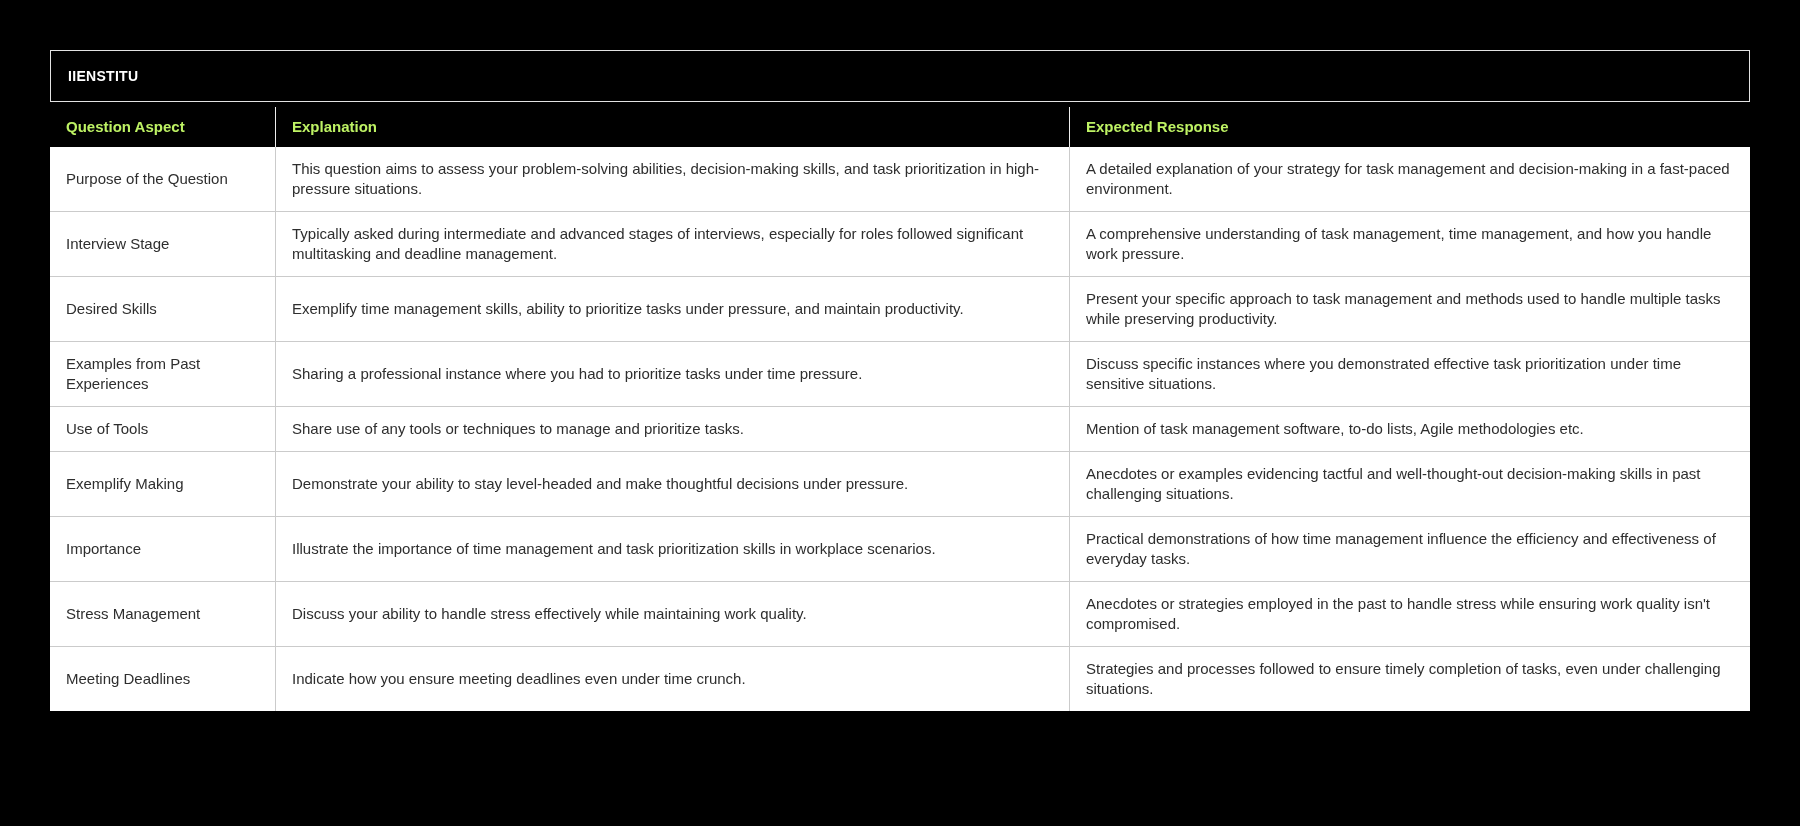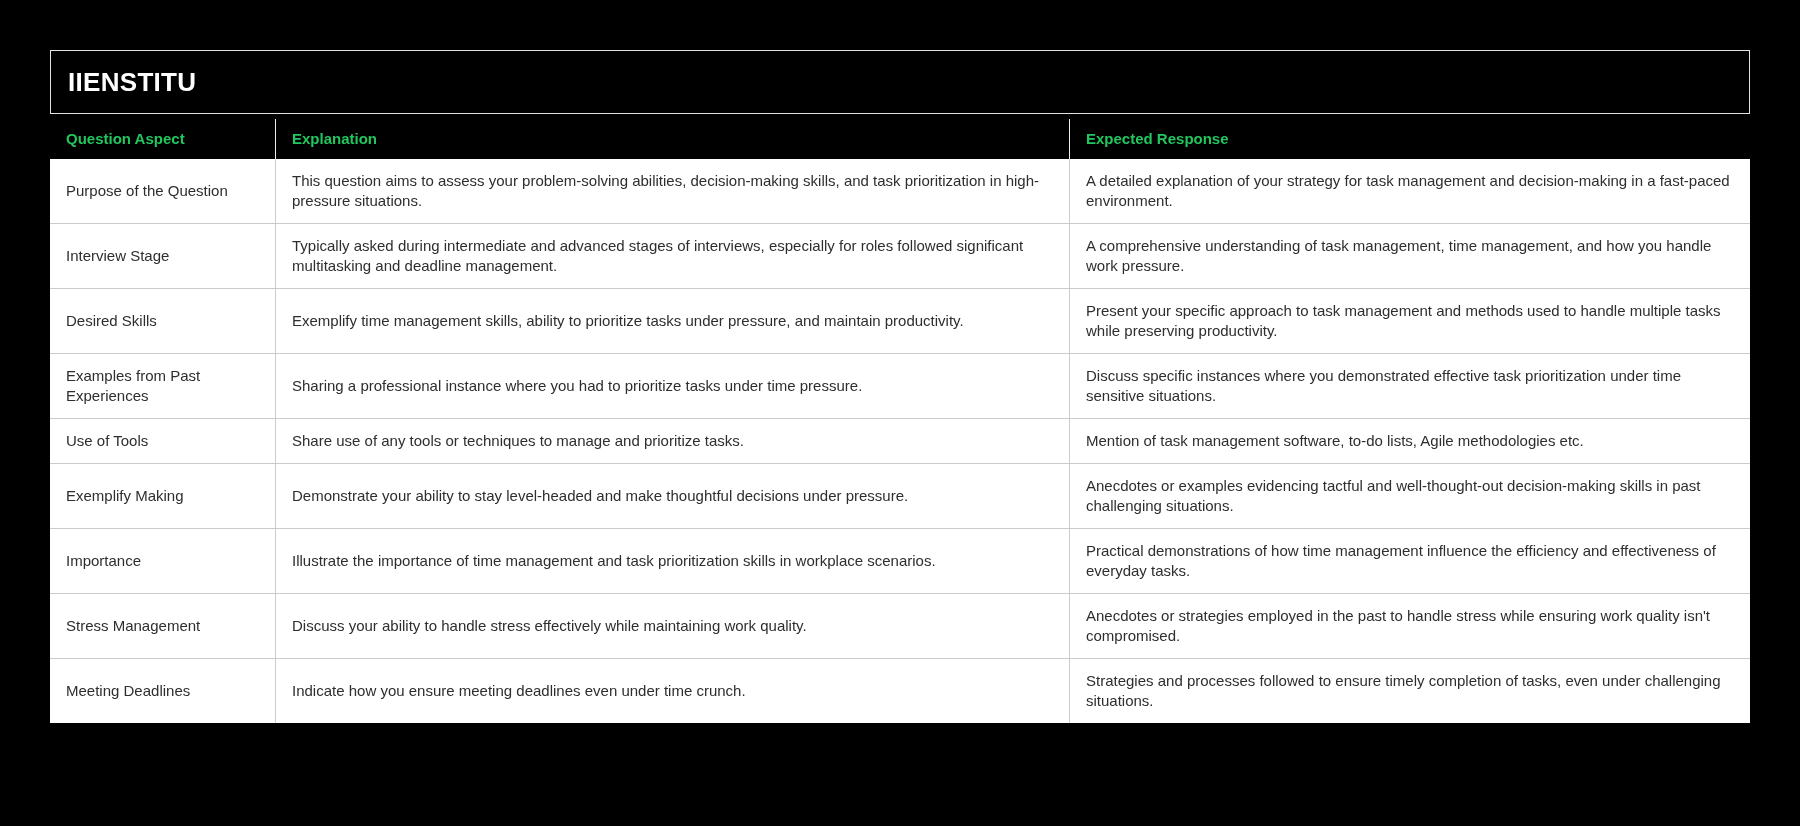--- a/index.html
+++ b/index.html
@@ -12,42 +12,42 @@
     font-family: "Liberation Sans", "DejaVu Sans", sans-serif;
   }
   .stage {
     position: absolute;
     left: 50px;
     top: 50px;
     width: 1700px;
   }
   .caption-box {
     box-sizing: border-box;
-    height: 64px;
+    height: 52px;
     background: #000000;
     border: 1px solid #e2e2e2;
     color: #ffffff;
-    font-size: 26px;
+    font-size: 14px;
     font-weight: 700;
     letter-spacing: 0.3px;
     display: flex;
     align-items: center;
     padding: 0 17px;
     margin-bottom: 5px;
   }
   table.data-table {
     width: 1700px;
     table-layout: fixed;
     border-collapse: separate;
     border-spacing: 0;
     background: #ffffff;
   }
   table.data-table th {
     background: #000000;
-    color: #22c55e;
+    color: #bef264;
     font-size: 15px;
     font-weight: 700;
     text-align: left;
     padding: 10px 16px;
     line-height: 20px;
     border-left: 1px solid #ededed;
   }
   table.data-table th:first-child {
     border-left: none;
   }

